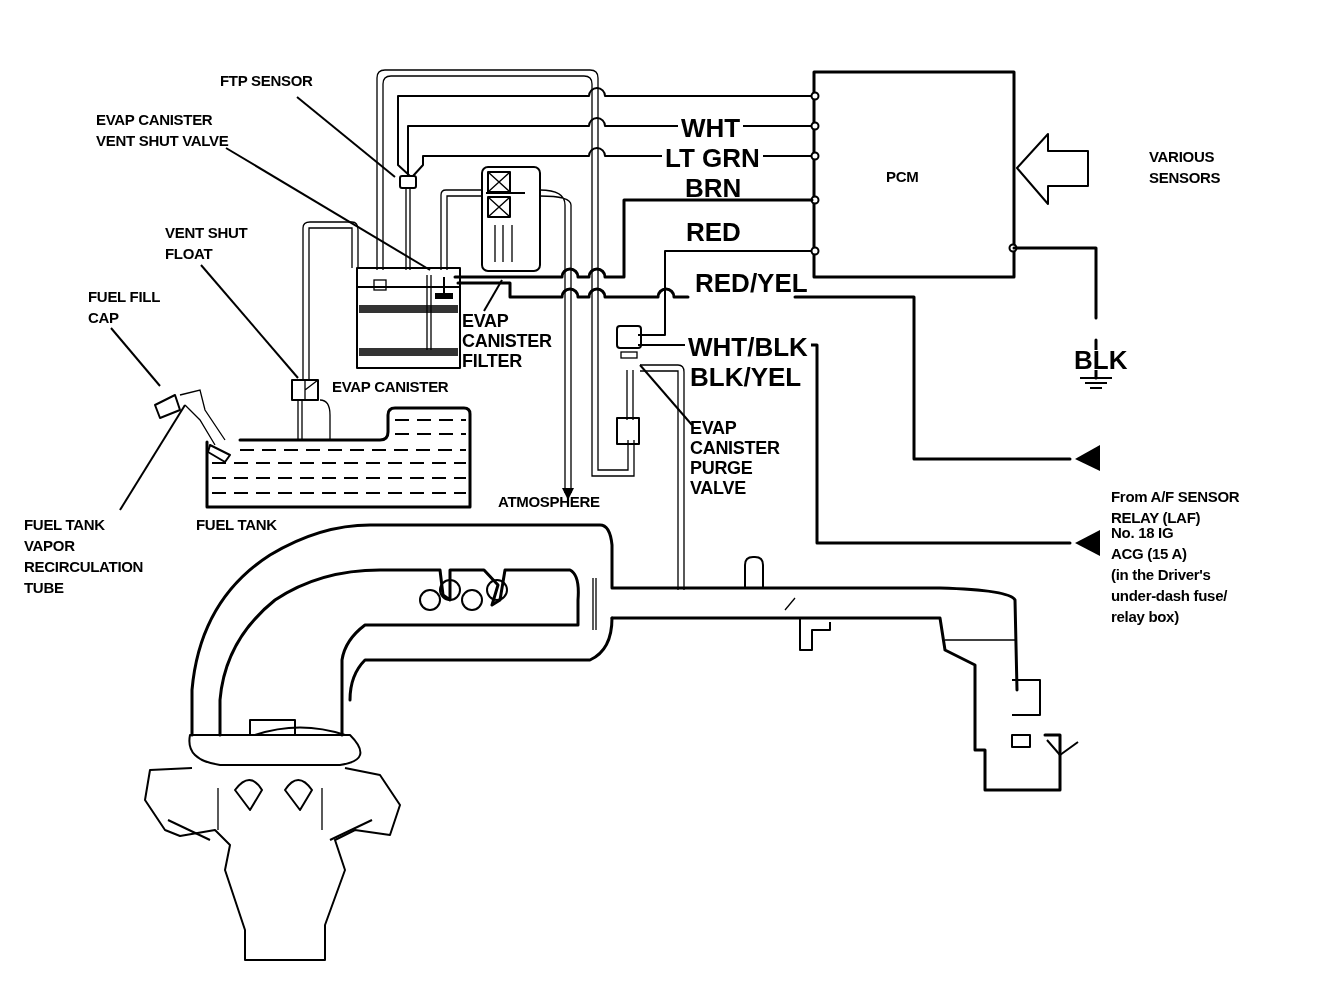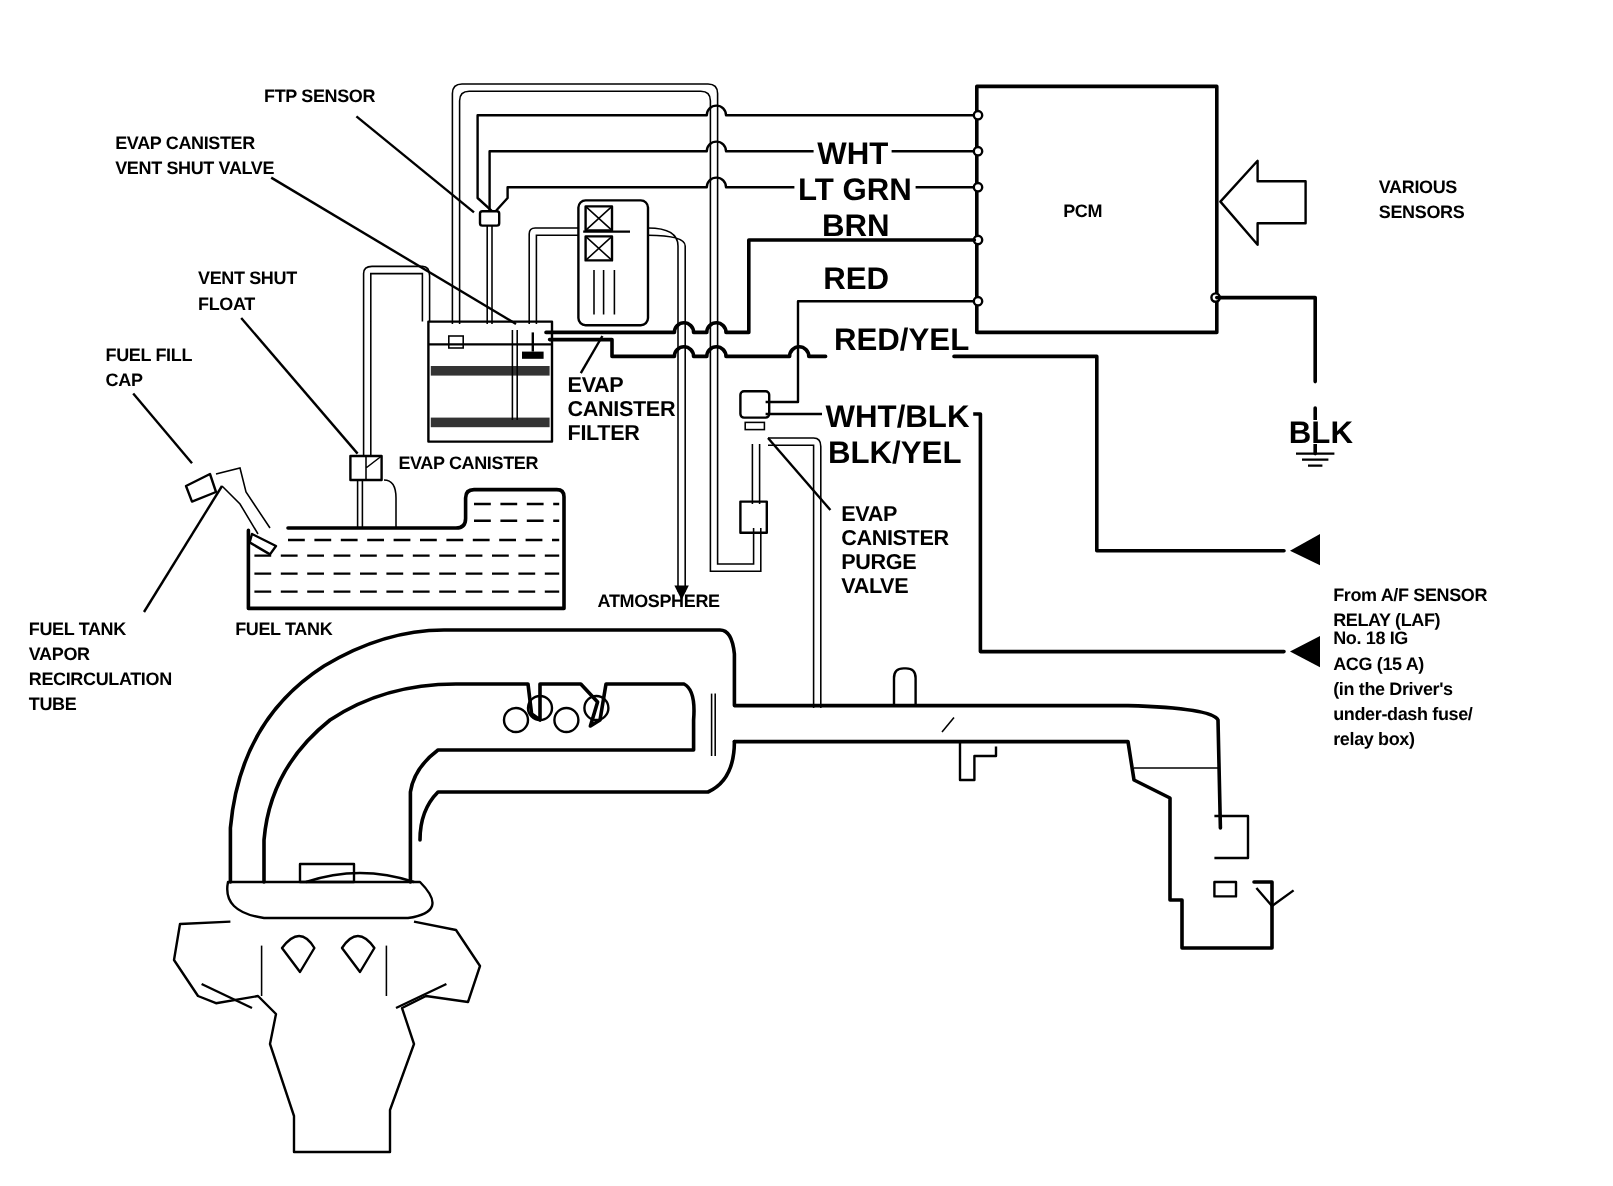--- a/index.html
+++ b/index.html
@@ -1,19 +1,19 @@
 <!DOCTYPE html>
 <html><head>
 <meta charset="utf-8">
 <style>
   html,body{margin:0;padding:0;background:#ffffff;}
   body{width:1344px;height:988px;position:relative;overflow:hidden;font-family:"Liberation Sans",sans-serif;}
   #diagram{position:absolute;left:0;top:0;width:1344px;height:988px;}
   .lbl{position:absolute;font-family:"Liberation Sans",sans-serif;font-weight:bold;font-size:15px;line-height:21px;color:#000;white-space:pre;letter-spacing:-0.3px;}
-  .lbl.sm{font-size:18px;line-height:20px;padding-left:11px;}
+  .lbl.sm{font-size:18px;line-height:20px;}
   .wire-lbl{position:absolute;font-family:"Liberation Sans",sans-serif;font-weight:bold;font-size:26px;color:#000;background:#fff;padding:0 3px;line-height:20px;white-space:pre;margin-top:32px;}
   svg .th{stroke:#000;stroke-width:3;fill:none;stroke-linejoin:round;stroke-linecap:round;}
   svg .md{stroke:#000;stroke-width:2;fill:none;stroke-linejoin:round;}
   svg .tn{stroke:#000;stroke-width:1.3;fill:none;}
   svg .dash{stroke:#000;stroke-width:2;fill:none;stroke-dasharray:14 8;}
   svg .wh{fill:#fff;}
 </style>
 </head>
 <body>
 

